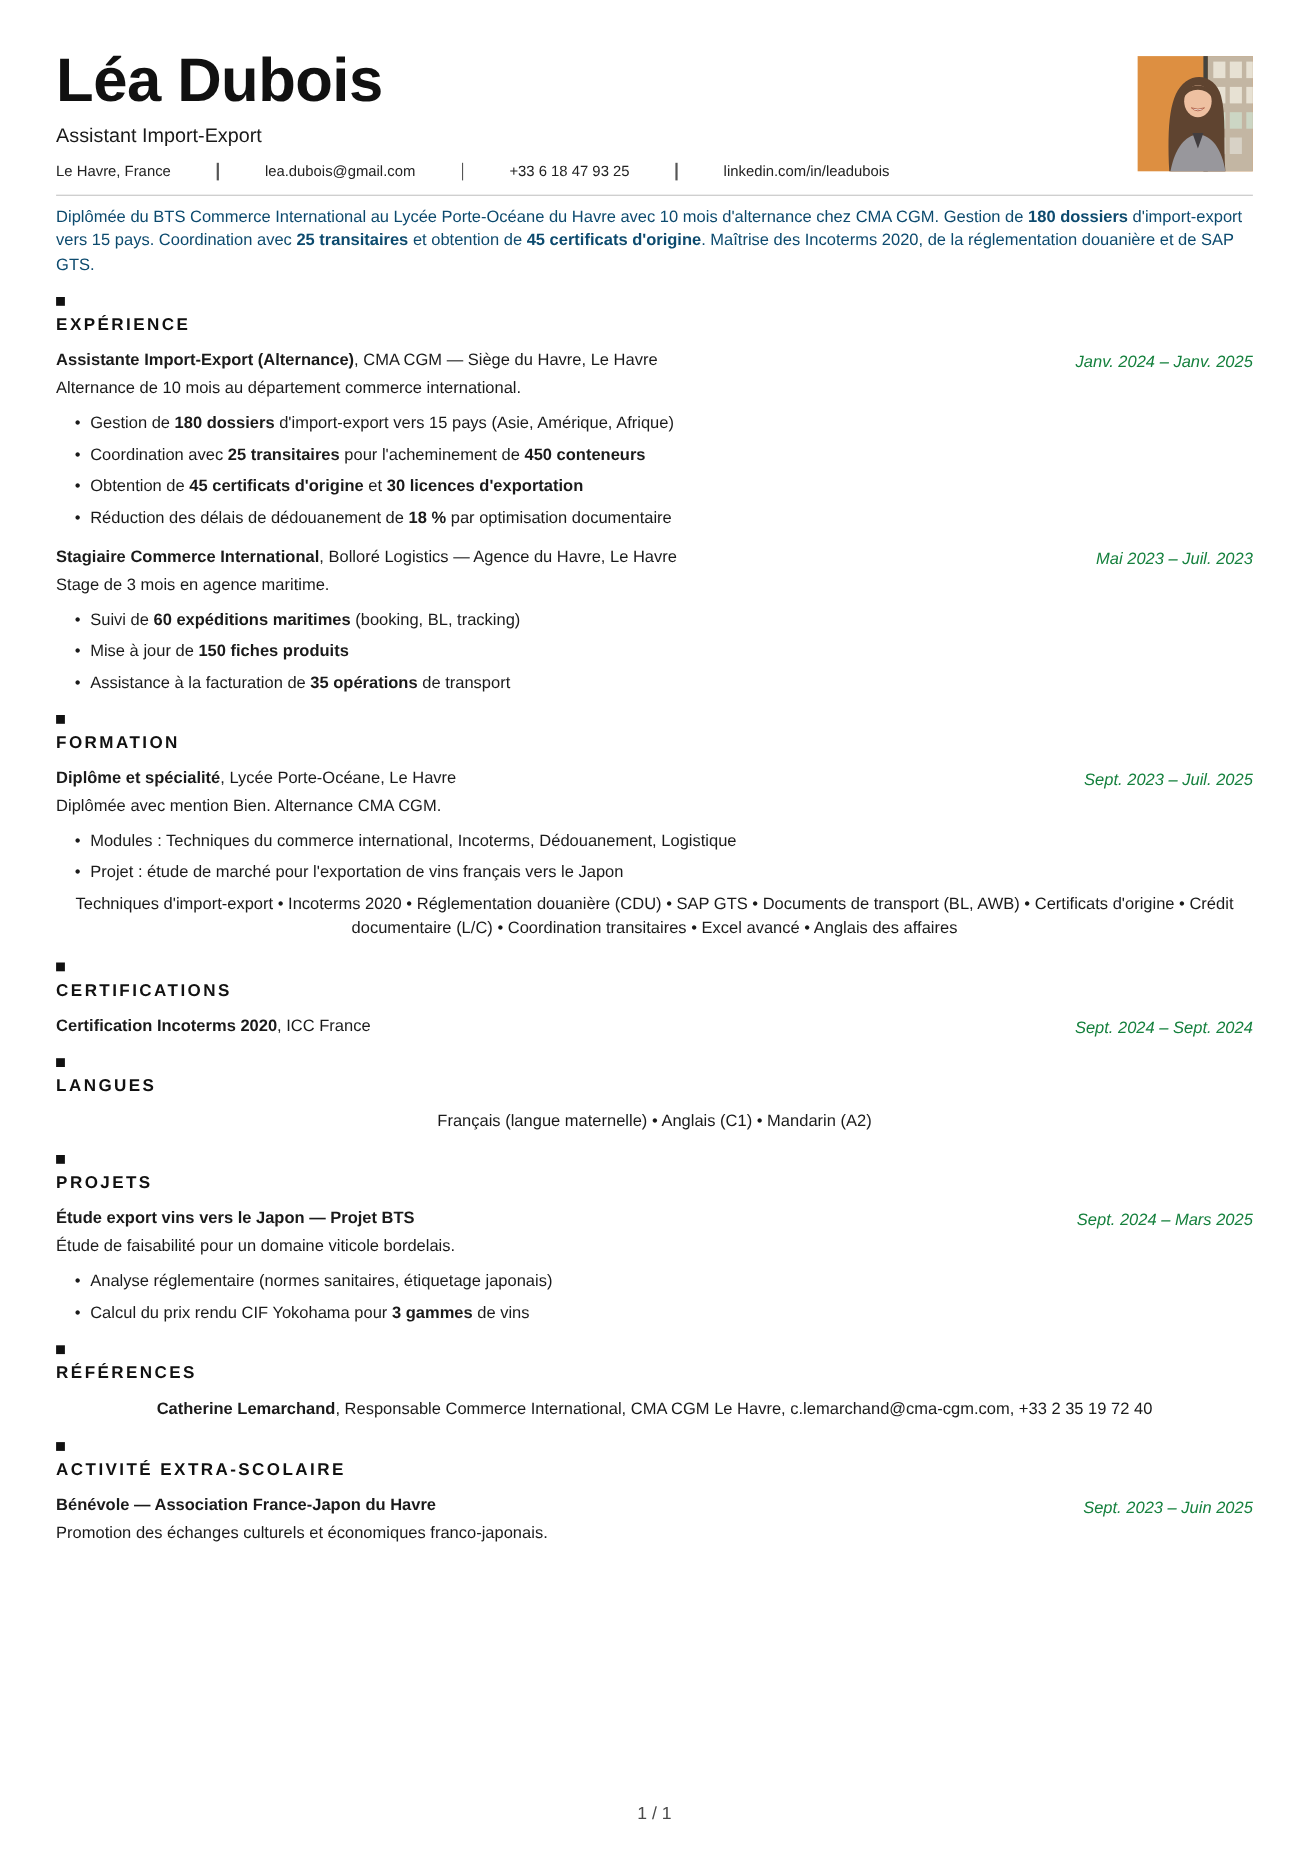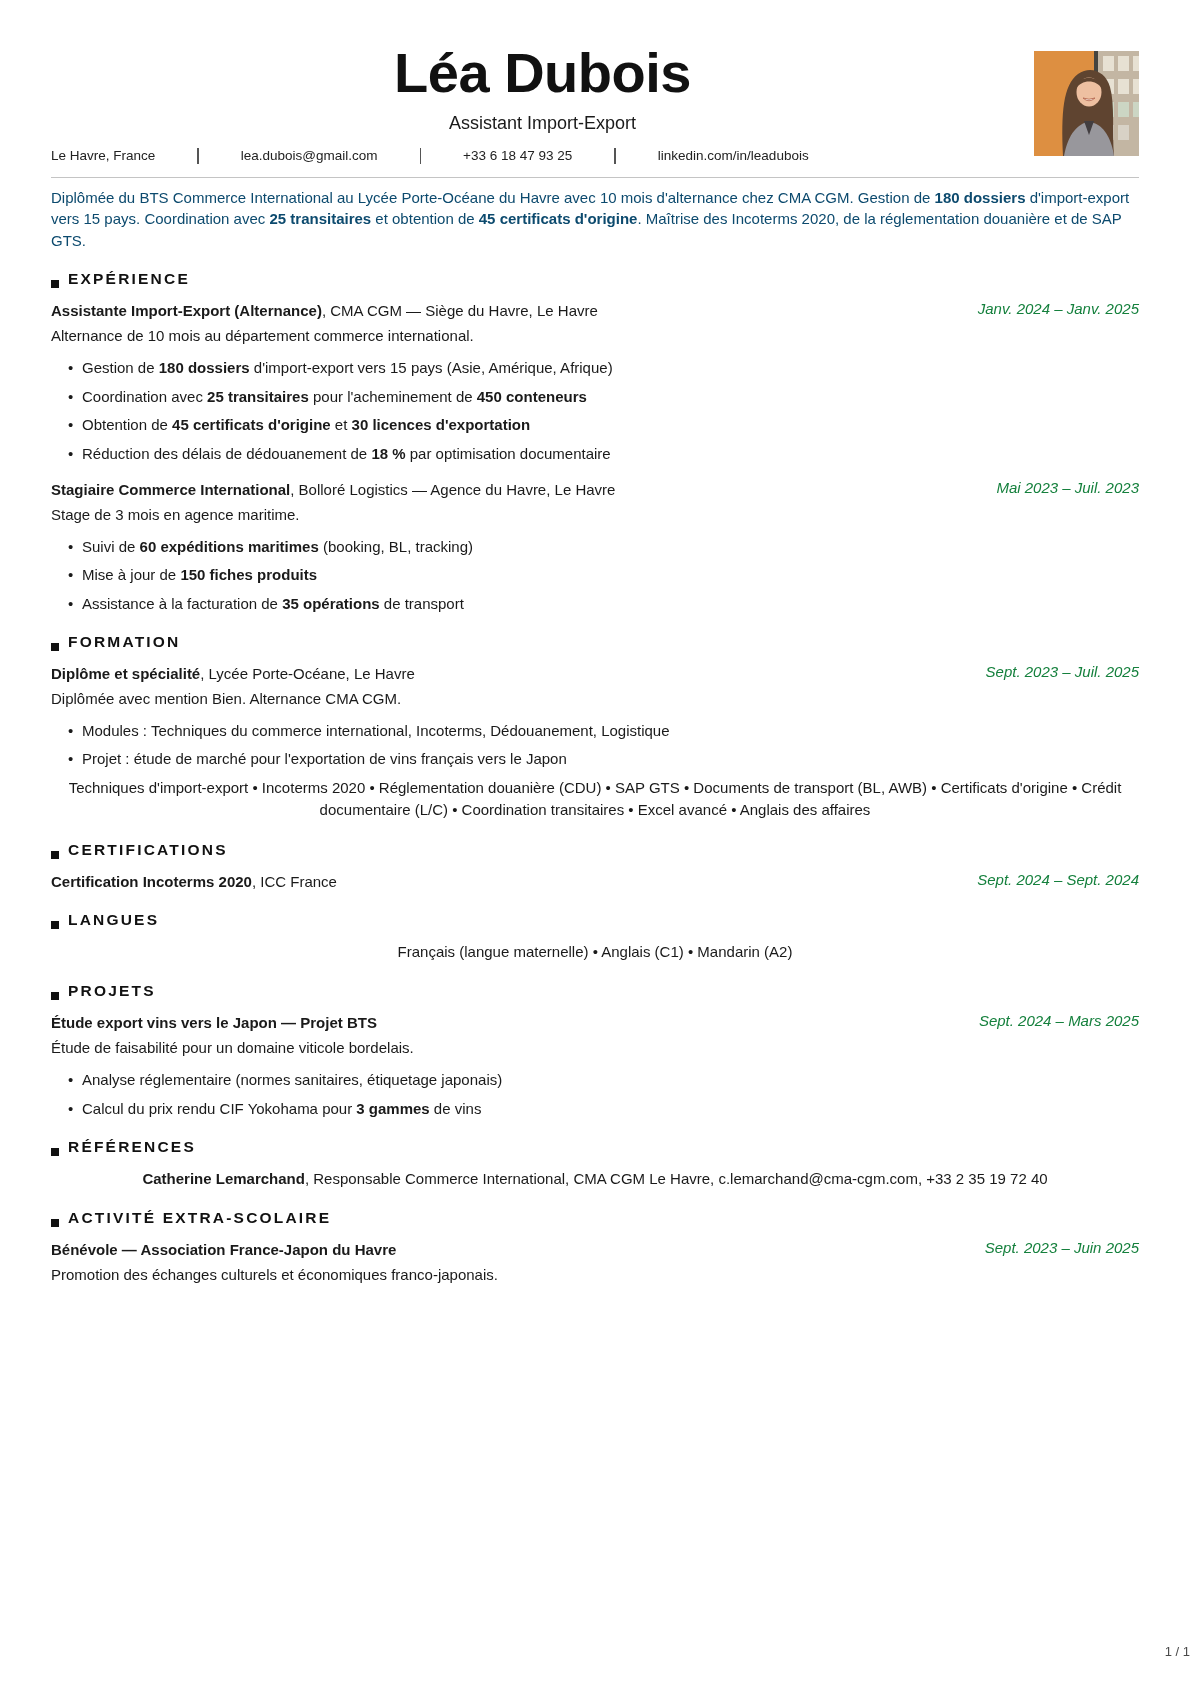--- a/index.html
+++ b/index.html
@@ -8,21 +8,21 @@
     height: 1683px;
     background: #ffffff;
     font-family: "Liberation Sans", sans-serif;
     color: #1a1a1a;
     position: relative;
     overflow: hidden;
   }
   .page { padding: 44px 51px 0 51px; }
 
   
-  .header { display: flex; justify-content: space-between; align-items: flex-start; text-align: center; }
+  .header { display: flex; justify-content: space-between; align-items: flex-start; }
   .header-text { flex: 1; min-width: 0; }
   h1.name {
     margin: 0;
     font-size: 56px;
     line-height: 1.05;
     font-weight: 700;
     letter-spacing: -0.5px;
     color: #111;
   }
   .job-title { margin-top: 10px; font-size: 18px; color: #1a1a1a; }
@@ -41,44 +41,45 @@
   .summary { margin: 9px 0 0 0; font-size: 15px; line-height: 1.43; color: #0c4a6e; }
 
   
   .sec-title {
     margin: 19px 0 12px 0;
     font-size: 15.5px;
     font-weight: 700;
     letter-spacing: 2.2px;
     color: #111;
     display: flex;
-    align-items: flex-end;
+    align-items: flex-start;
     gap: 9px;
+    flex-direction: column;
   }
   .marker { width: 8px; height: 8px; background: #111; display: inline-block; flex: 0 0 auto; }
 
   .entry { margin-bottom: 15px; }
   .entry:last-child { margin-bottom: 0; }
-  .entry-head { display: flex; justify-content: space-between; align-items: flex-start; gap: 20px; }
+  .entry-head { display: flex; justify-content: space-between; align-items: flex-end; gap: 20px; }
   .entry-title { font-size: 15px; line-height: 1.4; }
   .entry-date { font-size: 15px; font-style: italic; color: #15803d; white-space: nowrap; flex: 0 0 auto; }
   .entry-sub { margin-top: 4px; font-size: 15px; line-height: 1.4; }
 
   .bullets { margin: 11px 0 4px 0; padding-left: 31px; list-style: none; font-size: 15px; }
   .bullets li { position: relative; margin-bottom: 7.5px; line-height: 1.4; }
   .bullets li::before { content: "\2022"; position: absolute; left: -14px; color: #1a1a1a; }
 
   .inline-line { font-size: 15px; line-height: 1.5; margin: 0; text-align: center; }
   .b { font-weight: 700; }
 
   .footer {
     position: absolute;
     left: 0; right: 0; bottom: 24px;
-    text-align: right;
-    font-size: 13px;
+    text-align: center;
+    font-size: 16px;
     color: #4a4a4a;
   }
 </style>
 </head>
 <body>
 
 <div class="page">
 
   <header class="header">
     <div class="header-text">

